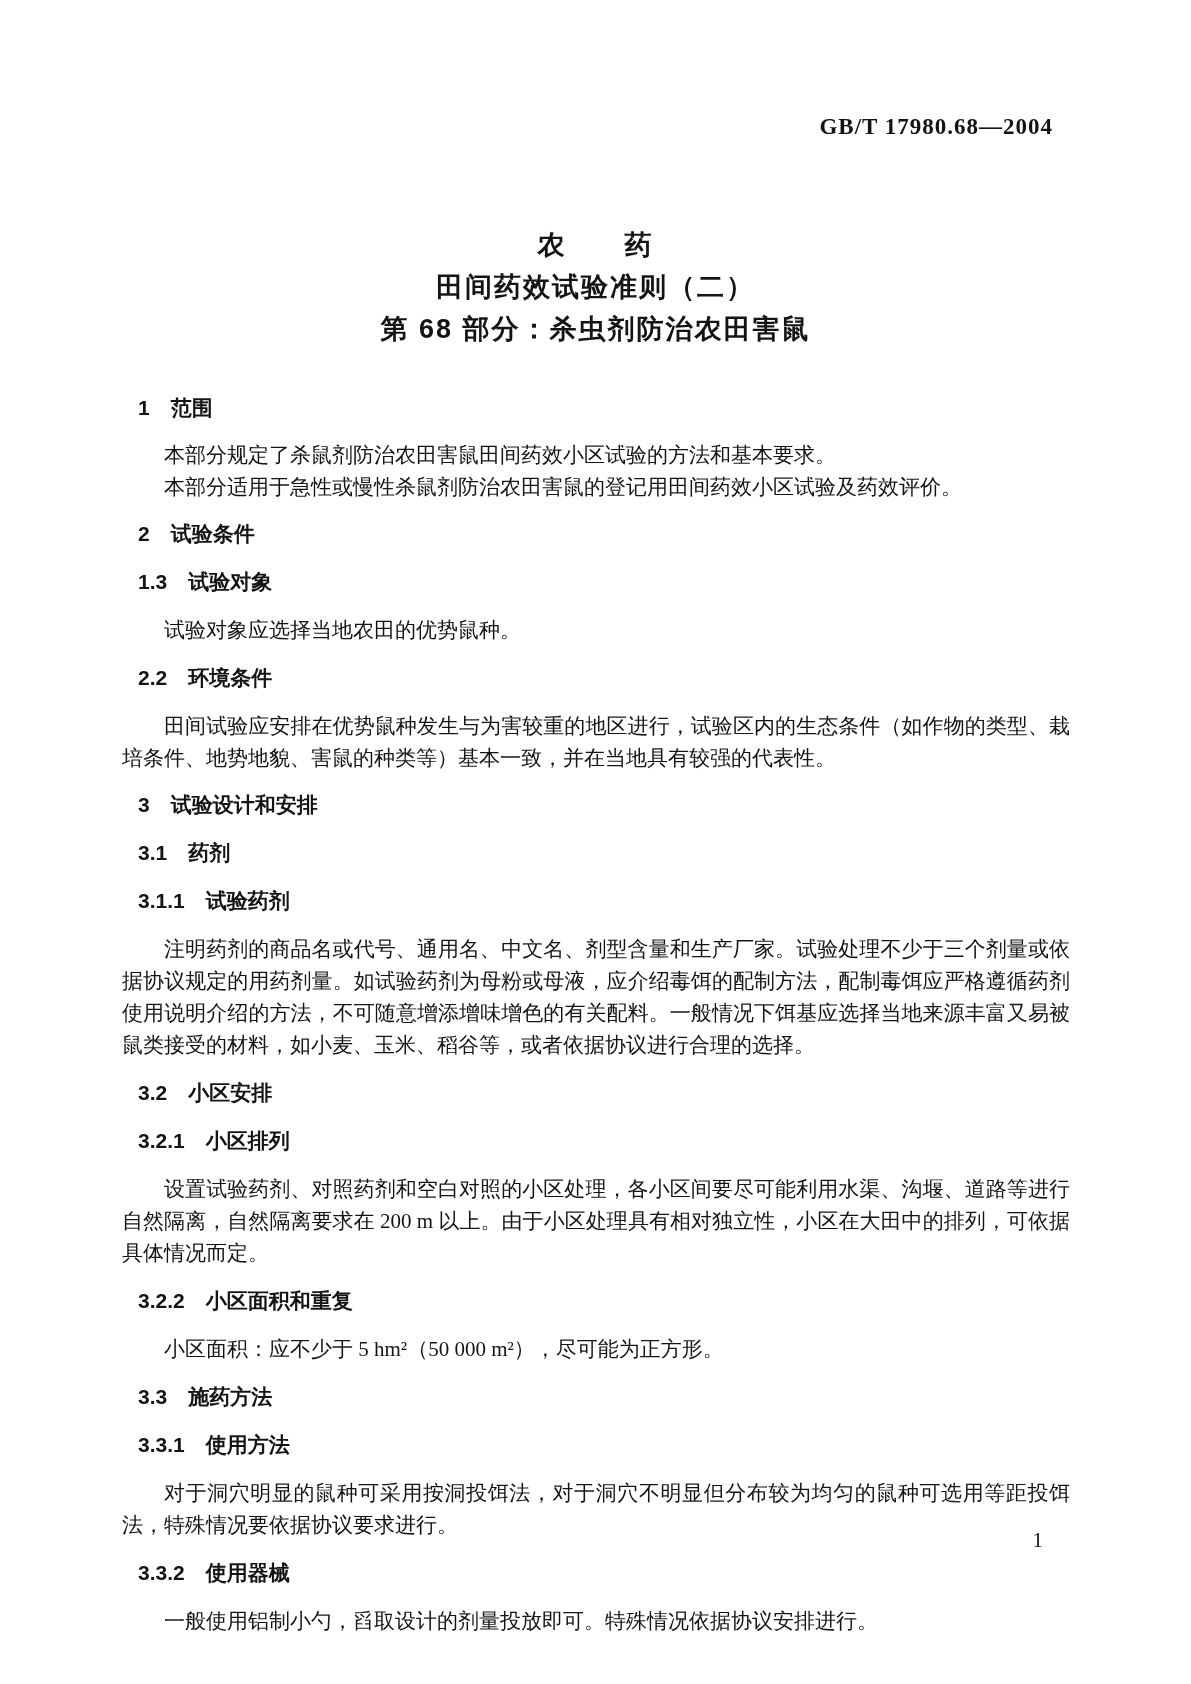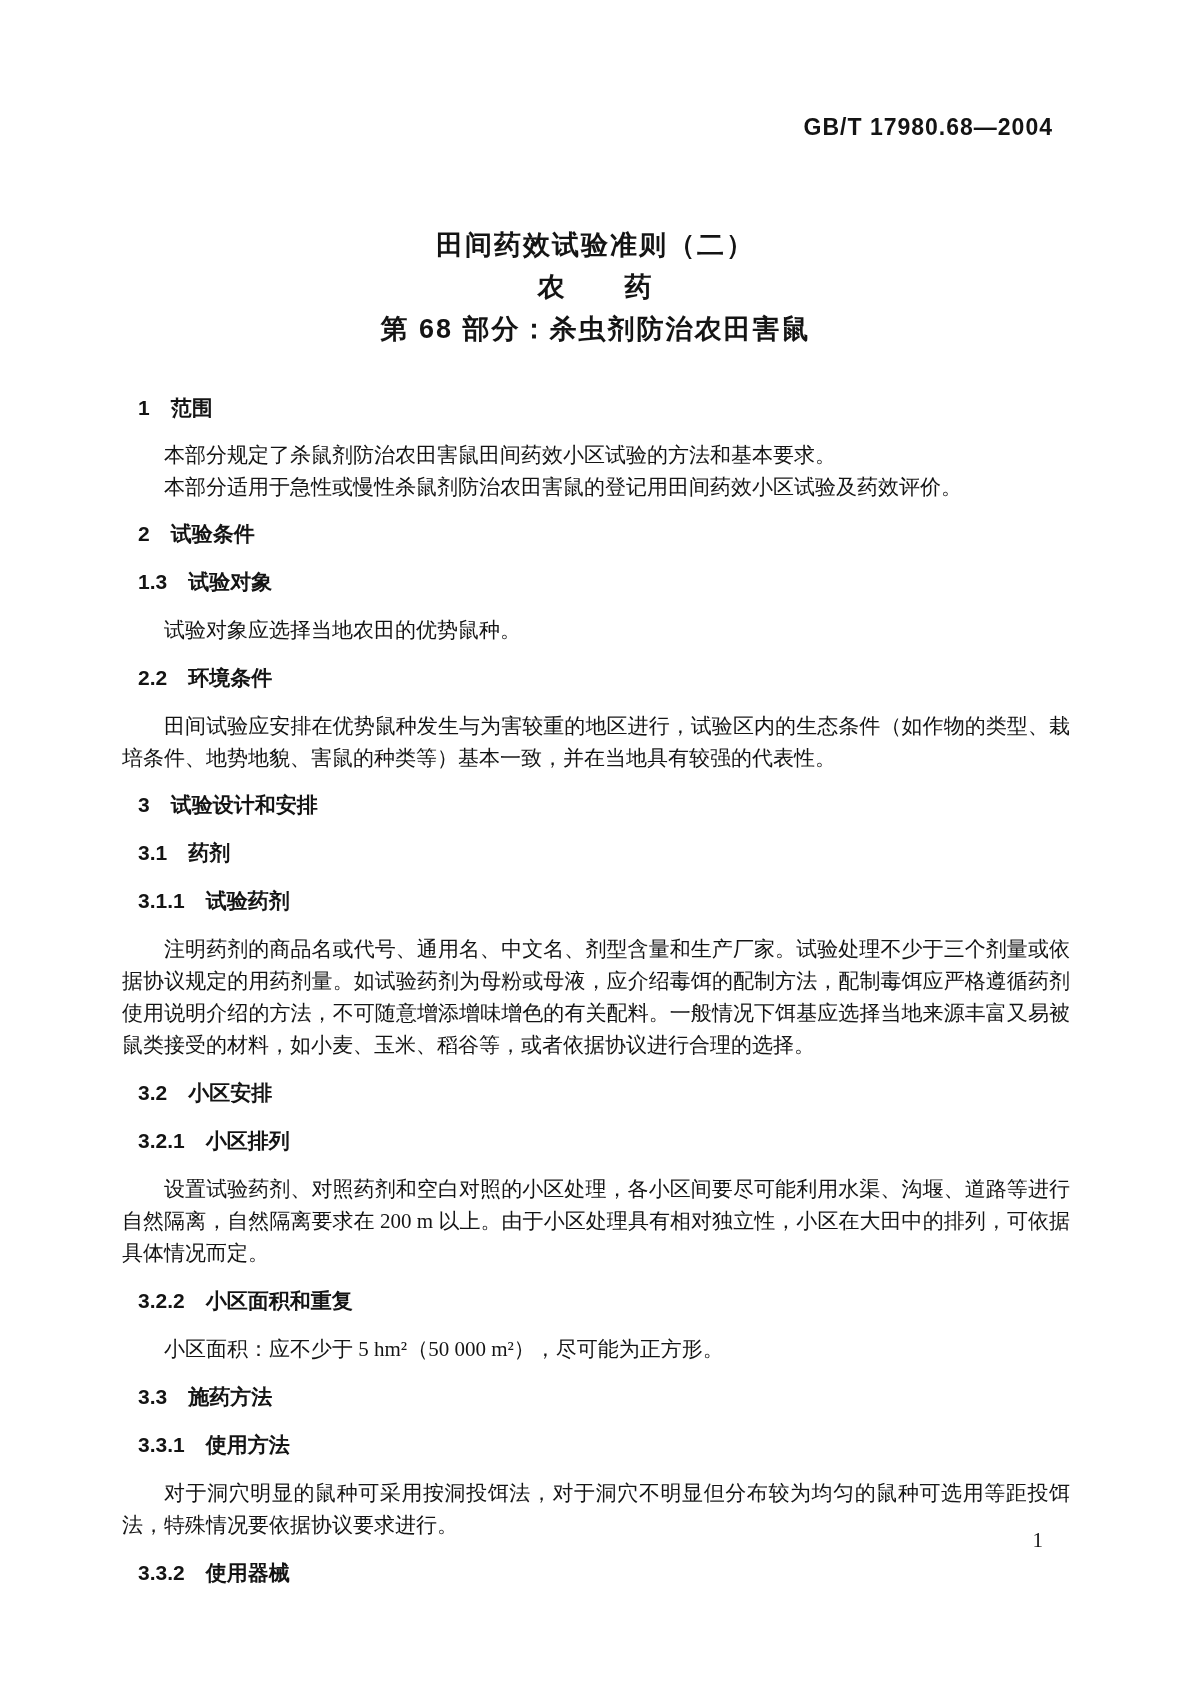--- a/index.html
+++ b/index.html
@@ -13,21 +13,21 @@
     overflow: hidden;
     font-family: "Liberation Serif", "DejaVu Serif", serif;
   }
   .doc-number {
     position: absolute;
     top: 114px;
     right: 138px;
     font-size: 23px;
     font-weight: bold;
     letter-spacing: 1px;
-    font-family: Liberation Sans, sans-serif;
+    font-family: Liberation Serif, serif;
   }
   .title-block {
     padding-top: 224px;
     text-align: center;
     font-family: "Liberation Sans", "DejaVu Sans", sans-serif;
     font-weight: bold;
   }
   .title-line {
     font-size: 27px;
     line-height: 42px;
@@ -64,22 +64,22 @@
   }
 </style>
 </head>
 <body>
 
 <div class="page">
 
   <div class="doc-number">GB/T 17980.68—2004</div>
 
   <div class="title-block">
+    <div class="title-line">农　　药</div>
     <div class="title-line">田间药效试验准则（二）</div>
-    <div class="title-line">农　　药</div>
     <div class="title-line">第 68 部分：杀虫剂防治农田害鼠</div>
   </div>
 
   <div class="content">
 
     <div class="h-major">1　范围</div>
     <p>本部分规定了杀鼠剂防治农田害鼠田间药效小区试验的方法和基本要求。</p>
     <p>本部分适用于急性或慢性杀鼠剂防治农田害鼠的登记用田间药效小区试验及药效评价。</p>
 
     <div class="h-major">2　试验条件</div>
@@ -105,18 +105,19 @@
 
     <div class="h-sub">3.2.2　小区面积和重复</div>
     <p>小区面积：应不少于 5 hm²（50 000 m²），尽可能为正方形。</p>
 
     <div class="h-sub">3.3　施药方法</div>
 
     <div class="h-sub">3.3.1　使用方法</div>
     <p>对于洞穴明显的鼠种可采用按洞投饵法，对于洞穴不明显但分布较为均匀的鼠种可选用等距投饵法，特殊情况要依据协议要求进行。</p>
 
     <div class="h-sub">3.3.2　使用器械</div>
+    <p>一般使用铝制小勺，舀取设计的剂量投放即可。特殊情况依据协议安排进行。</p>
 
   </div>
 
   <div class="page-number">1</div>
 
 </div>
 
 </body></html>

